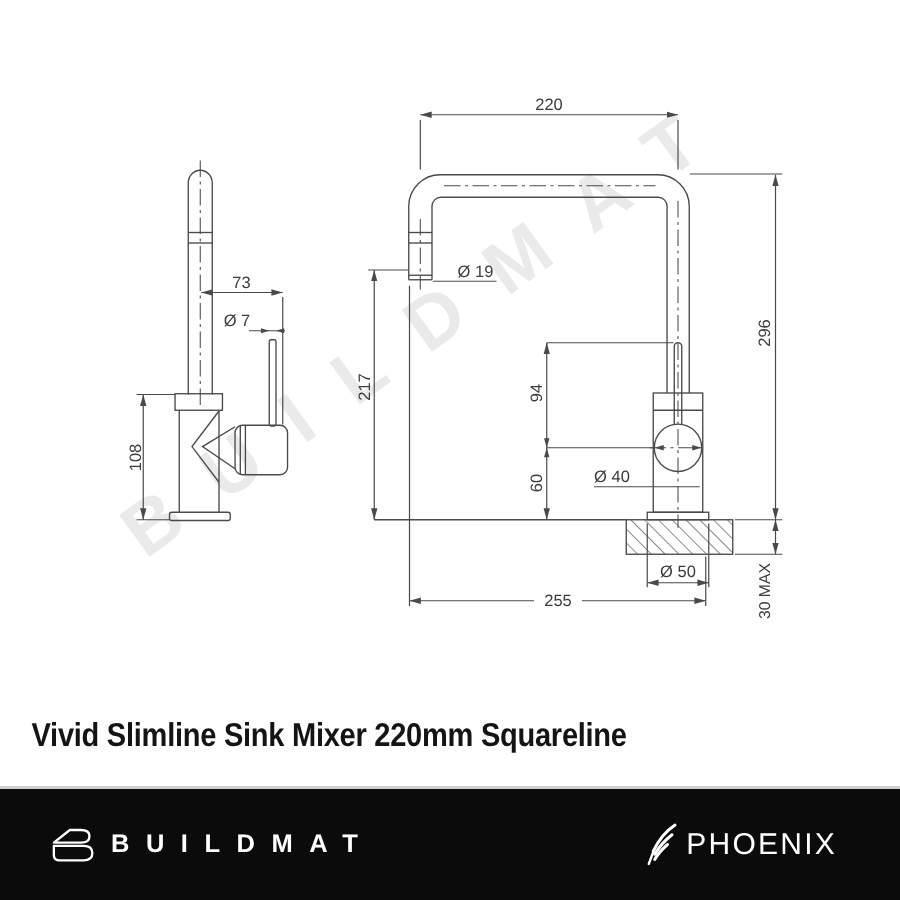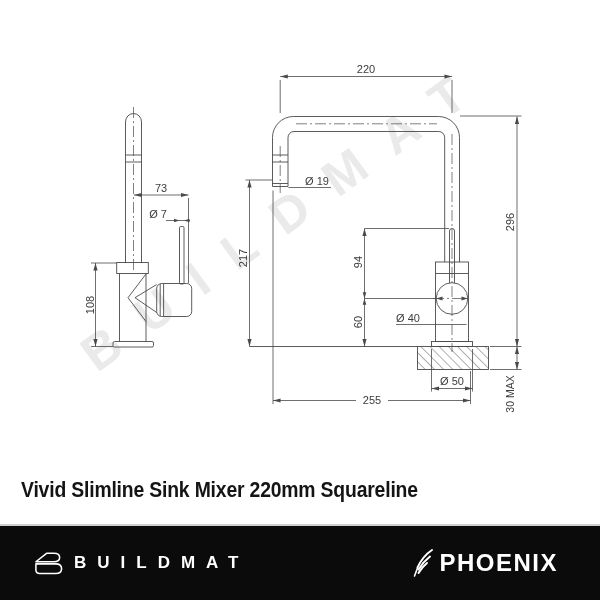--- a/index.html
+++ b/index.html
@@ -18,21 +18,21 @@
   #title{position:absolute;left:21px;top:477px;z-index:1;
     font-size:22px;font-weight:bold;color:#141414;letter-spacing:-0.2px;
     transform:scaleX(0.88);transform-origin:0 0;white-space:nowrap;}
   
   #footer{position:absolute;left:0;bottom:0;width:600px;height:76px;z-index:2;
     border-top:2px solid #cfcfcf;box-sizing:border-box;
     display:flex;align-items:center;justify-content:space-between;
     padding:0 42px 0 33px;}
   .brand{display:flex;align-items:center;color:#fff;}
   #buildmat-text{font-size:17px;font-weight:bold;letter-spacing:11px;margin-left:10px;}
-  #phoenix-text{font-size:24px;font-weight:bold;letter-spacing:1.5px;margin-left:4px;}
+  #phoenix-text{font-size:20px;font-weight:normal;letter-spacing:1.5px;margin-left:4px;}
 </style>
 </head>
 <body>
 
 <div id="page">
 
   <div id="watermark">BUILDMAT</div>
 
   <svg id="drawing" width="600" height="460" viewBox="0 0 600 460">
     <defs>

